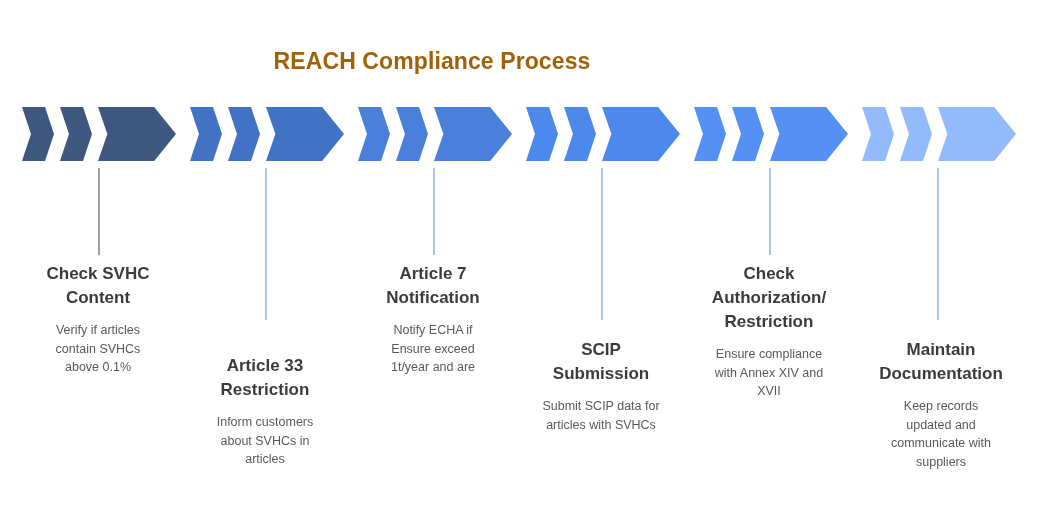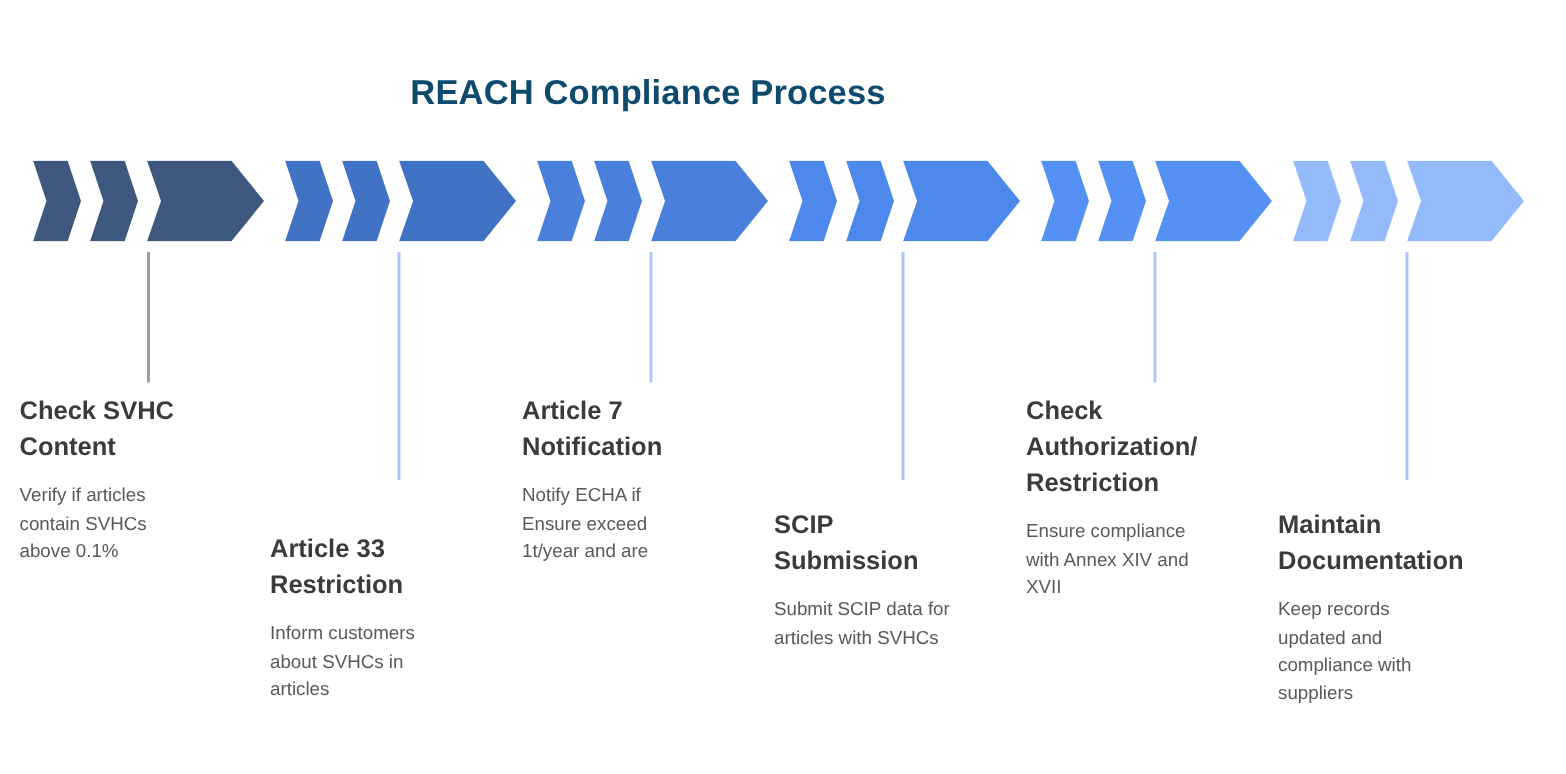--- a/index.html
+++ b/index.html
@@ -23,21 +23,21 @@
 
   
   #page-title {
     position: absolute;
     top: 48px;
     left: 0;
     width: 864px;
     text-align: center;
     font-size: 23px;
     font-weight: bold;
-    color: #0c4a6e;
+    color: #a16207;
     letter-spacing: 0.1px;
   }
 
   
   #chevron-band {
     position: absolute;
     top: 107px;
     left: 0;
     width: 1044px;
     height: 54px;
@@ -67,21 +67,21 @@
   
   .connector {
     position: absolute;
     width: 2px;
     top: 168px;
   }
 
   
   .step-text {
     position: absolute;
-    text-align: left;
+    text-align: center;
   }
   .step-label {
     font-size: 17px;
     font-weight: bold;
     color: #3b3b3b;
     line-height: 1.42;
   }
   .step-desc {
     font-size: 12.5px;
     font-weight: normal;
@@ -204,18 +204,18 @@
   </div>
 
   <div class="step-text" style="left:852px; top:338px; width:178px;">
     <div class="step-label">
       <div>Maintain</div>
       <div>Documentation</div>
     </div>
     <div class="step-desc">
       <div>Keep records</div>
       <div>updated and</div>
-      <div>compliance with</div>
+      <div>communicate with</div>
       <div>suppliers</div>
     </div>
   </div>
 
 </div>
 
 </body></html>

